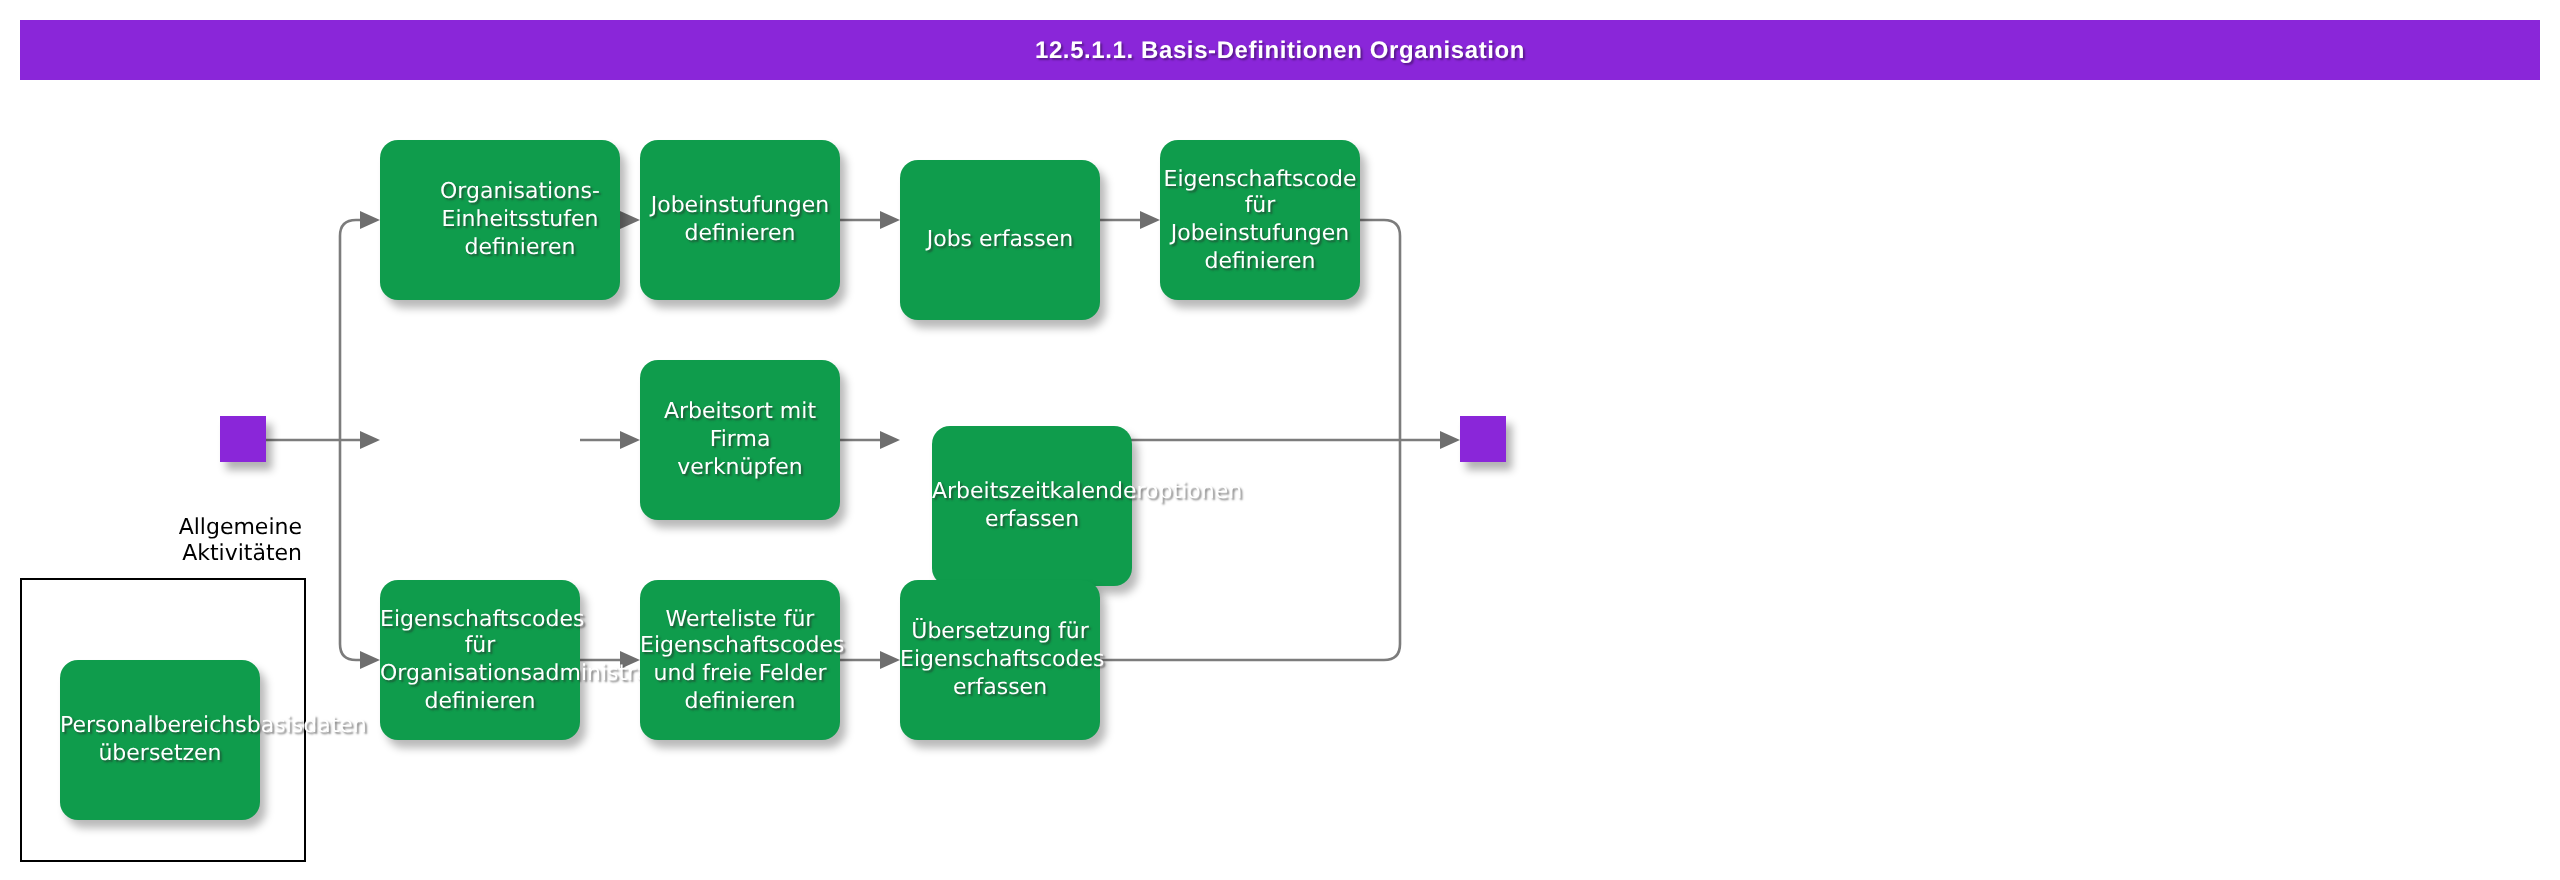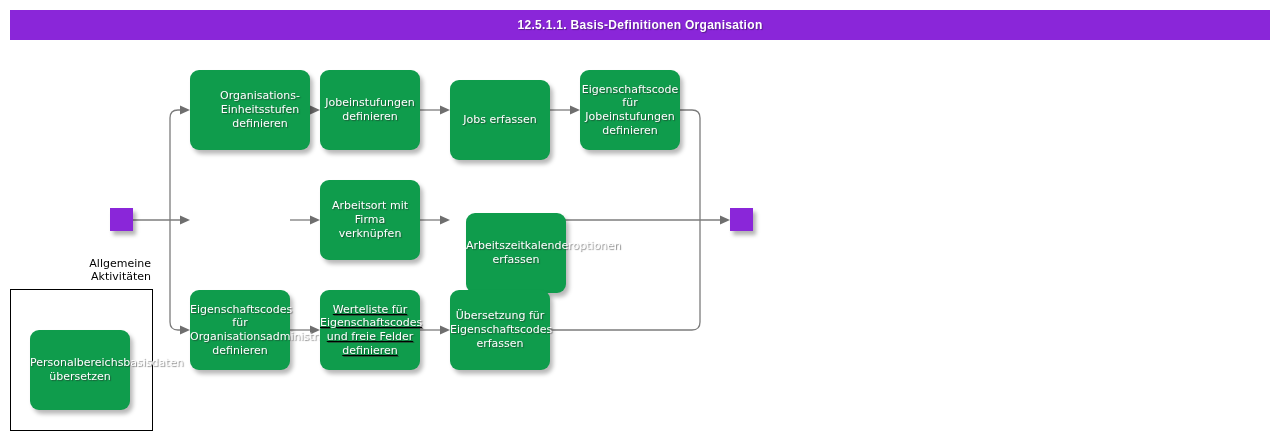--- a/index.html
+++ b/index.html
@@ -111,21 +111,21 @@
     <span class="lbl">Arbeitszeitkalenderoptionen
 erfassen</span>
   </div>
 
   <div class="task" style="left:190px;top:290px;">
     <span class="lbl">Eigenschaftscodes
 für
 Organisationsadministration
 definieren</span>
   </div>
-  <div class="task" style="left:320px;top:290px;text-decoration:underline;">
+  <div class="task" style="left:320px;top:290px;">
     <span class="lbl">Werteliste für
 Eigenschaftscodes
 und freie Felder
 definieren</span>
   </div>
   <div class="task" style="left:450px;top:290px;">
     <span class="lbl">Übersetzung für
 Eigenschaftscodes
 erfassen</span>
   </div>

